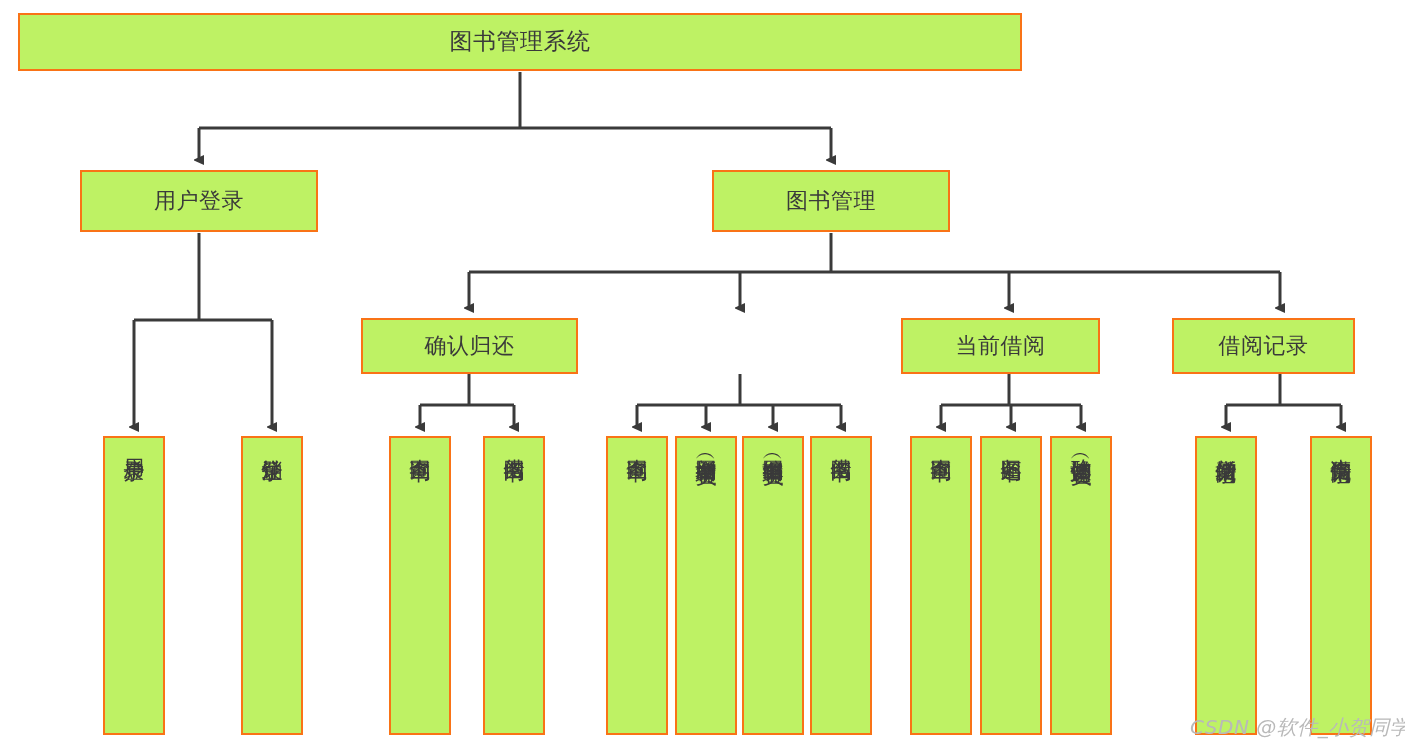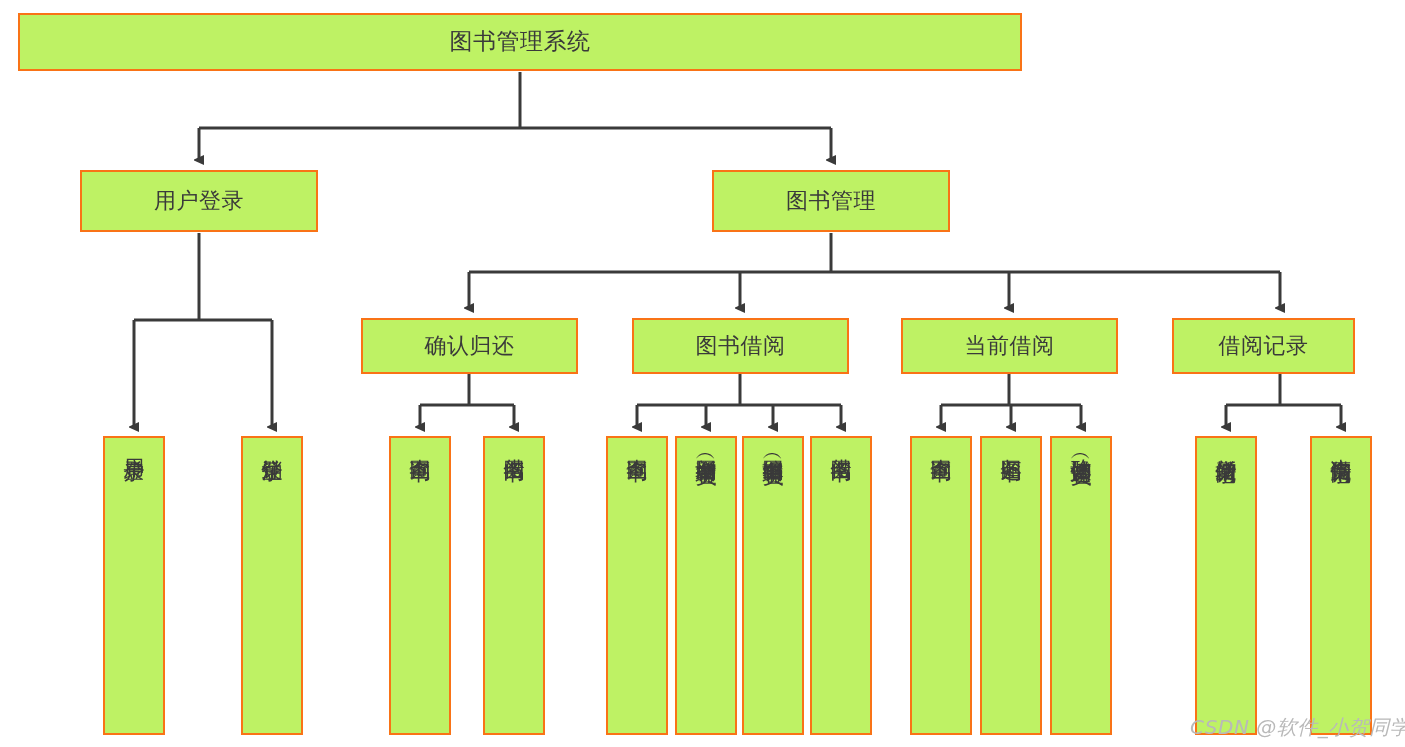--- a/index.html
+++ b/index.html
@@ -140,24 +140,21 @@
   <div class="node horiz" style="left:80px; top:170px; width:238px; height:62px;">
     <span class="node-label">用户登录</span>
   </div>
   <div class="node horiz" style="left:712px; top:170px; width:238px; height:62px;">
     <span class="node-label">图书管理</span>
   </div>
 
   <div class="node horiz" style="left:361px; top:318px; width:217px; height:56px;">
     <span class="node-label">确认归还</span>
   </div>
-  <div class="node horiz" style="left:632px; top:318px; width:217px; height:56px;">
-    <span class="node-label">图书借阅</span>
-  </div>
-  <div class="node horiz" style="left:901px; top:318px; width:217px; height:56px;">
+  <div class="node horiz" style="left:901px; top:318px; width:199px; height:56px;">
     <span class="node-label">当前借阅</span>
   </div>
   <div class="node horiz" style="left:1172px; top:318px; width:183px; height:56px;">
     <span class="node-label">借阅记录</span>
   </div>
 
   <div class="node vert" style="left:103px; top:436px; width:62px; height:299px;">
     <span class="node-label">用户登录</span>
   </div>
   <div class="node vert" style="left:241px; top:436px; width:62px; height:299px;">

